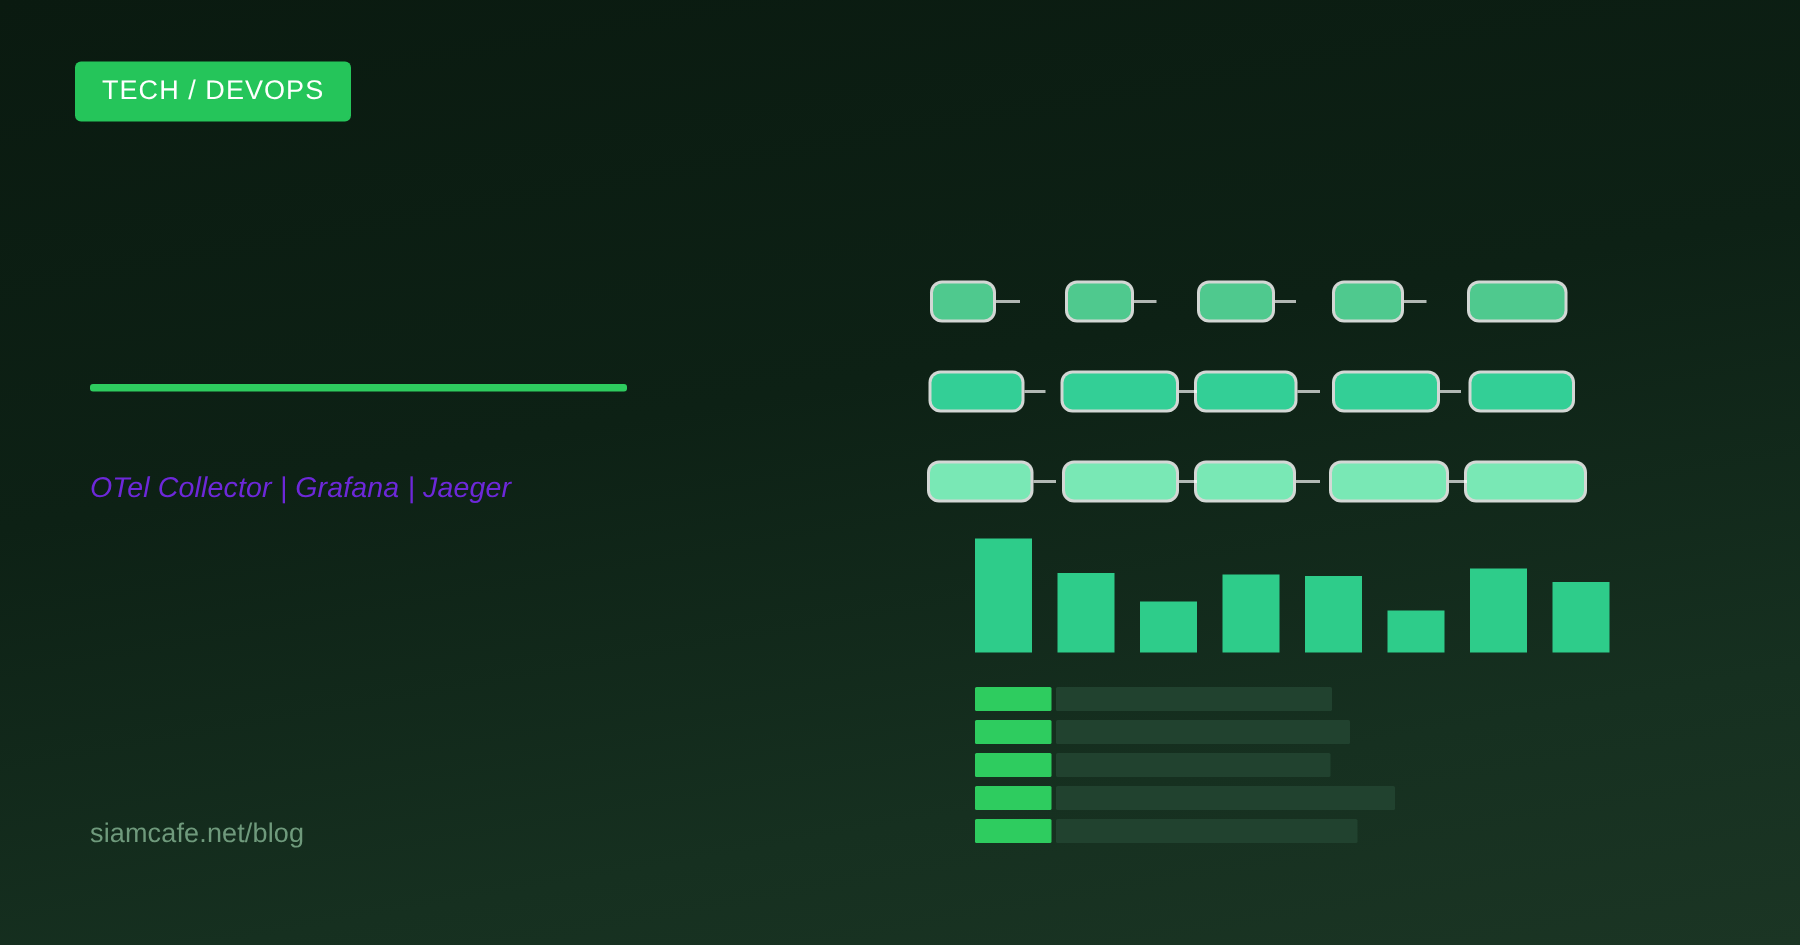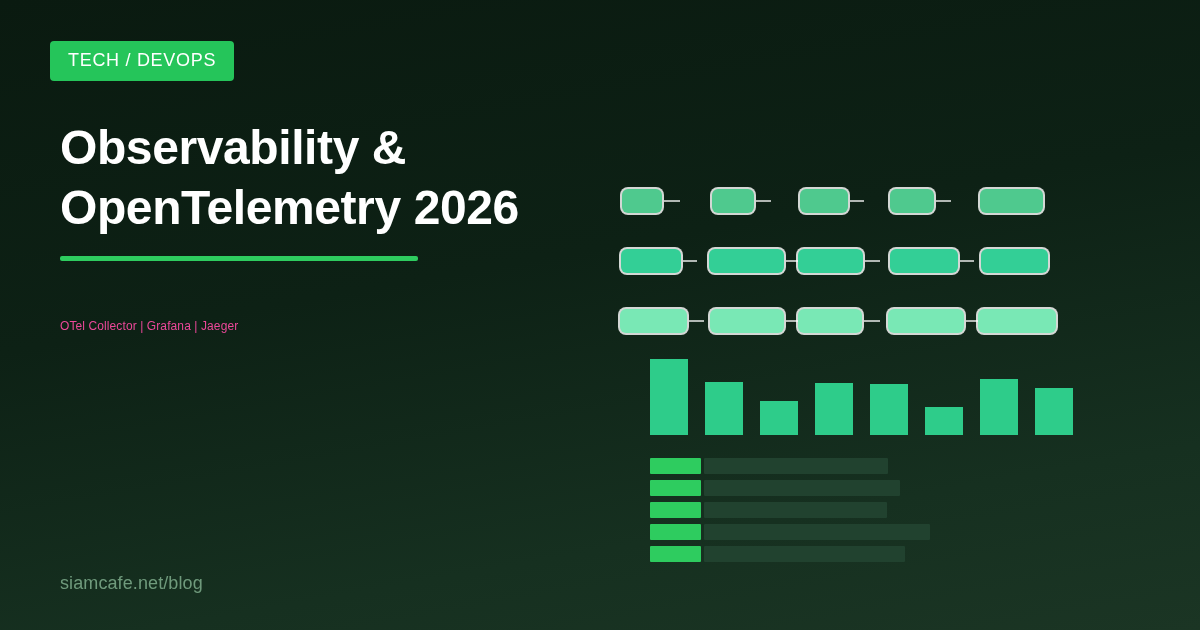--- a/index.html
+++ b/index.html
@@ -63,30 +63,31 @@
     color: #d5ead9;
     font-size: 26px;
     line-height: 34px;
     letter-spacing: 0.2px;
   }
 
   #subtitle-secondary {
     position: absolute;
     left: 0;
     top: 313px;
-    color: #ec4899;
-    font-size: 12px;
+    color: #6d28d9;
+    font-size: 19px;
     line-height: 26px;
     letter-spacing: 0.1px;
+    font-style: italic;
   }
 
   #footer-url {
     position: absolute;
     left: 0;
-    top: 573px;
+    top: 545px;
     color: #6f9a7c;
     font-size: 18px;
     letter-spacing: 0.1px;
   }
 
   
   #visual-panel {
     position: absolute;
     left: 600px;
     top: 0;
@@ -137,21 +138,20 @@
     border-radius: 1px;
   }
 </style>
 </head>
 <body>
 
 <div id="left-col">
 
   <div id="category-badge">TECH / DEVOPS</div>
 
-  <h1 id="page-title">Observability &amp; OpenTelemetry 2026</h1>
 
   <div id="accent-divider"></div>
 
 
   <div id="subtitle-secondary">OTel Collector | Grafana | Jaeger</div>
 
   <div id="footer-url">siamcafe.net/blog</div>
 </div>
 
 <div id="visual-panel">

